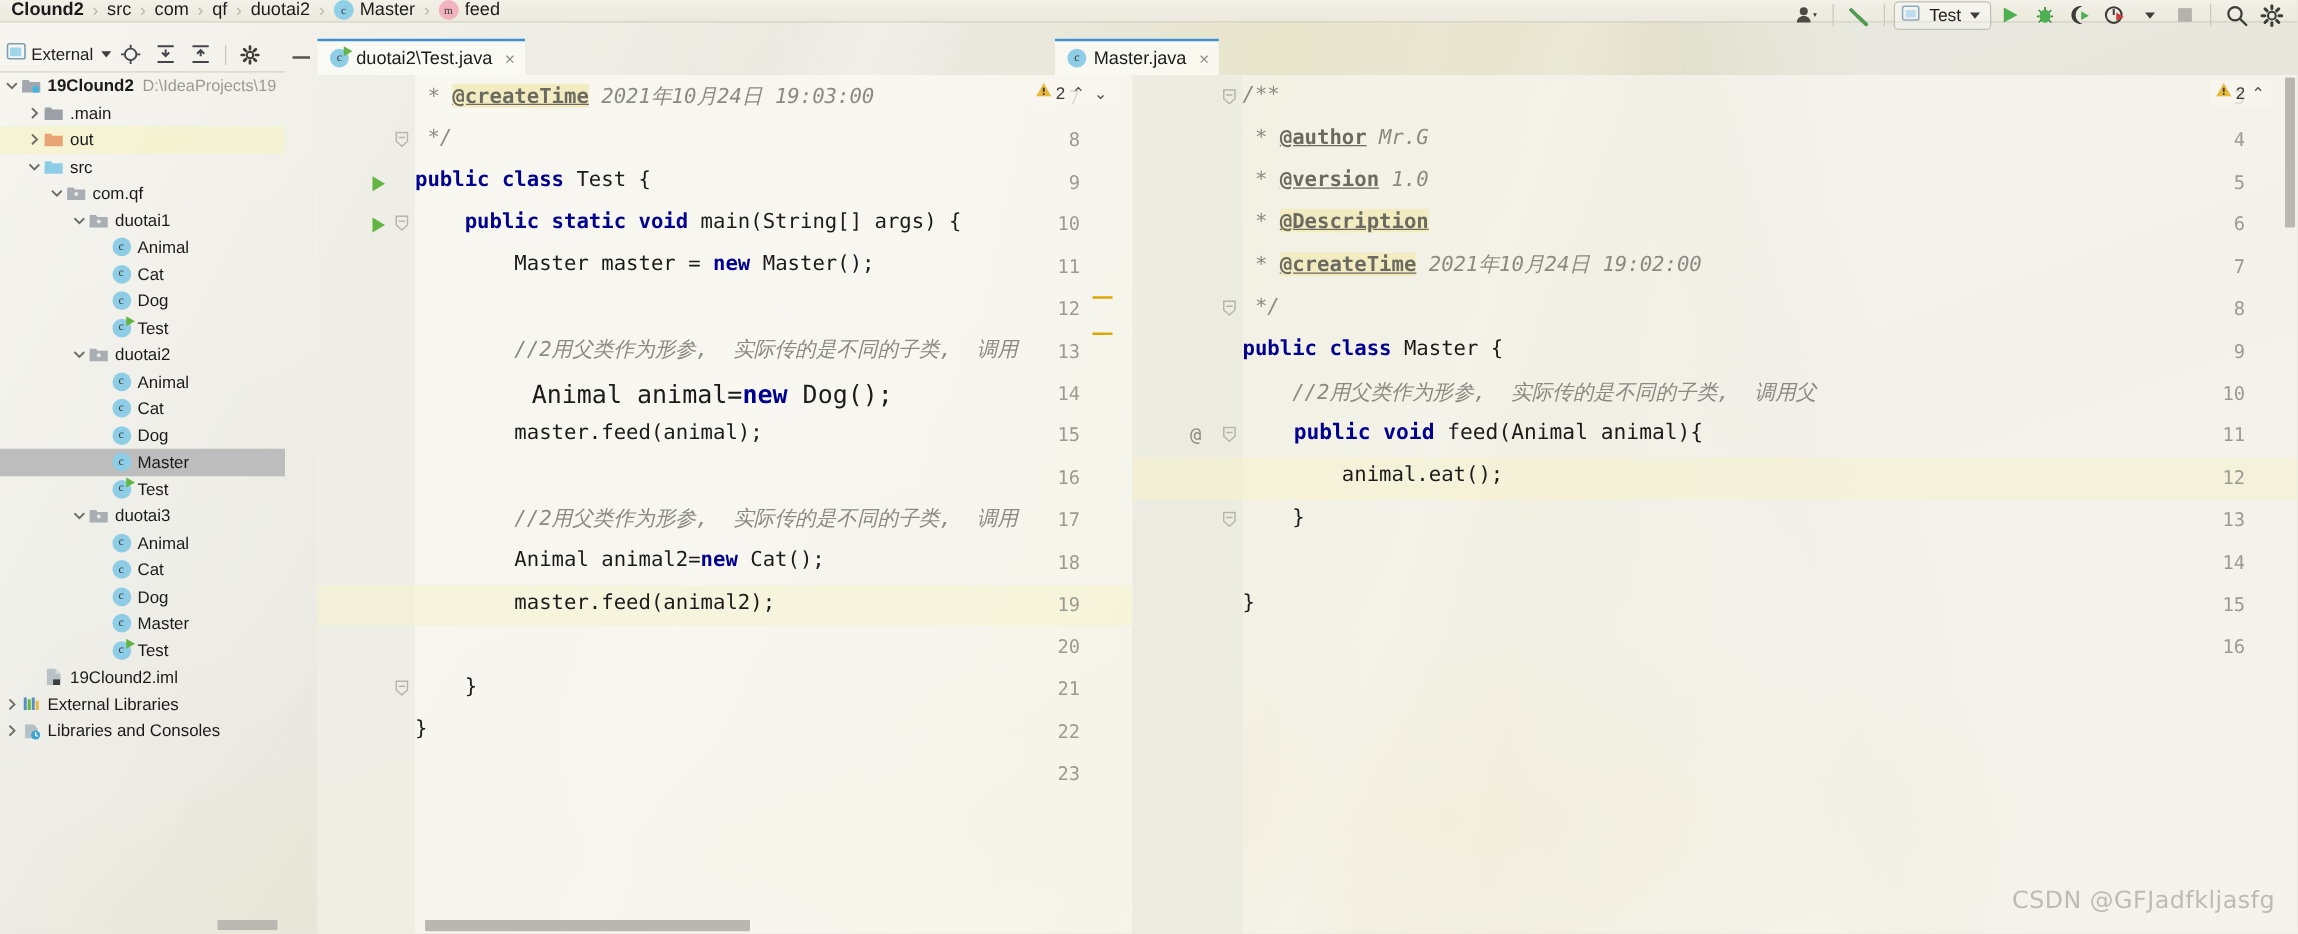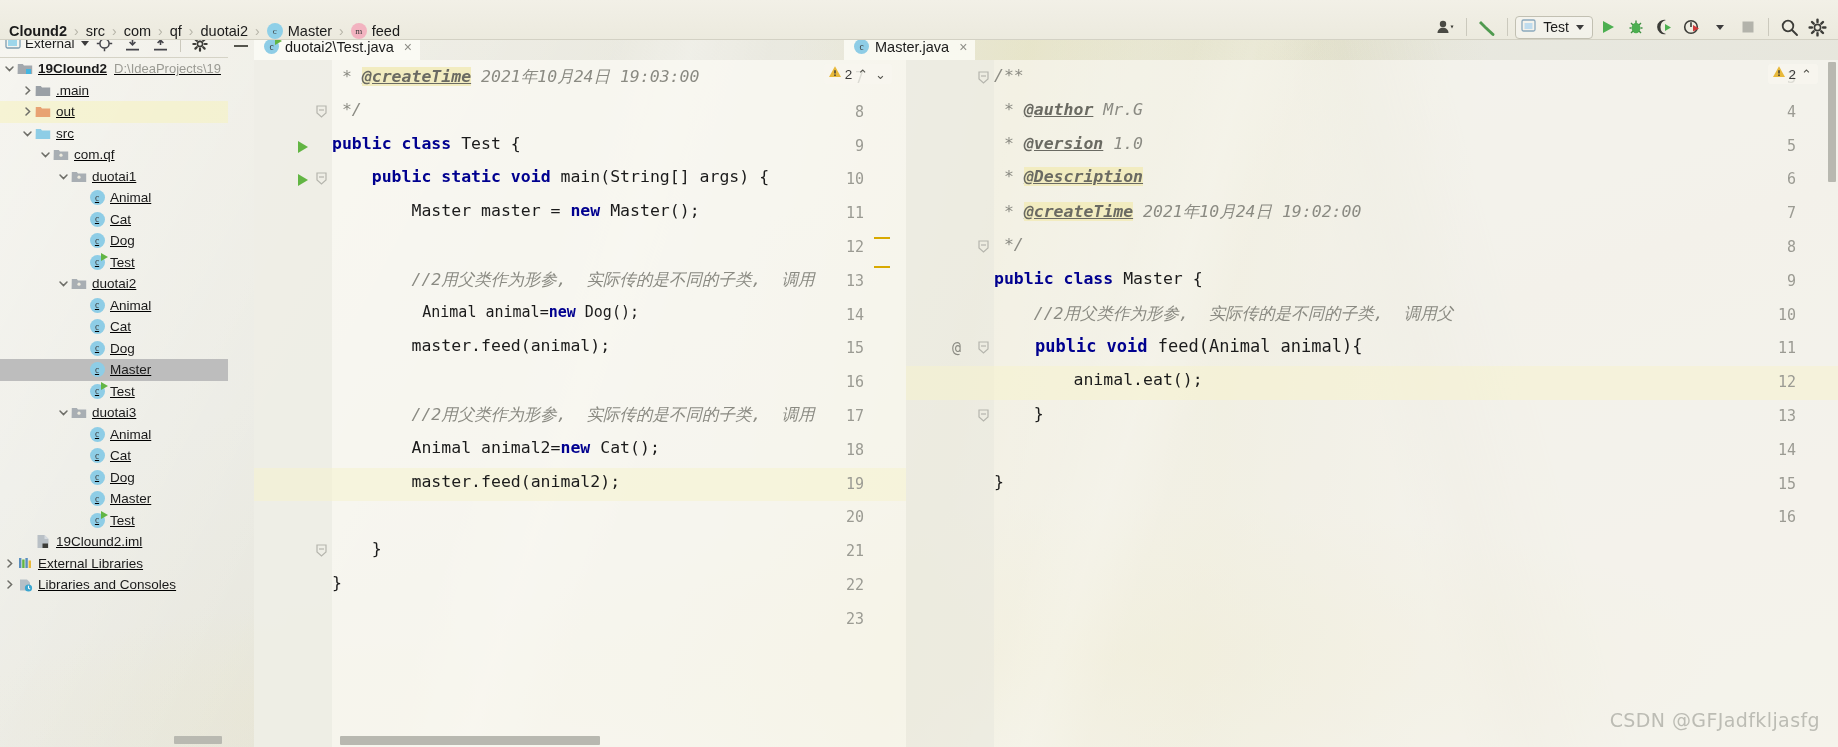--- a/index.html
+++ b/index.html
@@ -28,22 +28,22 @@
   .wall2 {
     position:absolute; inset:0; pointer-events:none; opacity:.5;
     background:
       linear-gradient(108deg, transparent 30%, rgba(255,255,255,0.5) 34%, transparent 38%),
       linear-gradient(108deg, transparent 58%, rgba(255,255,255,0.4) 61%, transparent 64%),
       linear-gradient(75deg, transparent 72%, rgba(190,185,150,0.18) 75%, transparent 80%);
   }
 
   
   .topbar {
-    position:absolute; left:0; top:0; width:1838px; height:40px;
-    display:flex; align-items:flex-end;
+    position:absolute; left:0; top:0; width:1838px; height:18px;
+    display:flex; align-items:flex-start;
     background: linear-gradient(#f2f0e7, #eceade);
     border-bottom: 1px solid #d3d1c4;
     z-index: 30;
   }
   .crumbs { display:flex; align-items:center; padding-left:6px; gap:2px; flex:0 0 auto;}
   .crumb { display:flex; align-items:center; gap:5px; font-size:14.5px; color:#1b1b1b; padding:0 3px;}
   .crumb.root { font-weight:bold; }
   .sep { color:#b6b4a8; font-size:14px; padding:0 2px; }
   .cicon { width:16px;height:16px;border-radius:50%;display:inline-flex;align-items:center;justify-content:center;
            font-size:9px;color:#3b3b3b;font-family:"Liberation Serif",serif; }
@@ -60,21 +60,21 @@
   .caret { width:0;height:0;border-left:4.5px solid transparent;border-right:4.5px solid transparent;border-top:5px solid #3c3c3c; }
 
   
   .projpanel { position:absolute; left:0; top:30px; width:228px; height:717px; z-index:20; }
   .projhead { display:flex; align-items:center; height:28px; padding-left:5px; gap:4px;
               border-bottom:1px solid #d5d3c6; }
   .projhead .title { font-size:13.5px; color:#1c1c1c; margin-right:2px; }
   .phbtn { width:24px;height:22px;display:inline-flex;align-items:center;justify-content:center; }
   .phdiv { width:1px;height:16px;background:#cbc9bd;margin:0 3px; }
 
-  .tree { position:absolute; top:28px; left:0; right:0; bottom:14px; overflow:hidden; font-size:13.5px;text-decoration:underline; }
+  .tree { position:absolute; top:28px; left:0; right:0; bottom:14px; overflow:hidden; font-size:13.5px; }
   .row { display:flex; align-items:center; height:21.5px; white-space:nowrap; padding-right:4px; }
   .row.sel { background:#bdbdbd; }
   .row.hl { background:rgba(245,243,190,0.55); }
   .arrow { width:13px; height:13px; display:inline-flex; align-items:center; justify-content:center;
            margin-right:1px; flex:0 0 13px; }
   .arrow svg { display:block; }
   .lbl { color:#1a1a1a; }
   .path { color:#9a9a93; font-size:13px; margin-left:7px; }
   .icn { width:16px;height:16px;margin-right:5px;flex:0 0 16px;display:inline-flex;align-items:center;justify-content:center; }
   .classicon { width:15px;height:15px;border-radius:50%;background:#8ecde6;color:#3a3a3a;
@@ -103,21 +103,21 @@
             background:rgba(232,231,222,0.55); }
   .gutter.g2 { width:88px; }
   .codearea { position:absolute; top:0; bottom:0; left:0; right:0;
               font-family:"DejaVu Sans Mono", monospace; font-size:16.5px; }
   .ln { position:absolute; right:0; width:78px; text-align:right; padding-right:42px;
         color:#9b9b93; font-family:"DejaVu Sans Mono", monospace; font-size:15px; }
   .codeline { position:absolute; left:78px; right:0; white-space:pre; color:#1b1b1b; }
   .kw { color:#00008f; font-weight:bold; }
   .cmt { color:#8a8a82; font-style:italic; }
   .jdoc { color:#8a8a82; font-style:italic; }
-  .jtag { color:#6a6a62; font-style:italic; font-weight:bold; text-decoration:underline;margin-top:36px; }
+  .jtag { color:#6a6a62; font-weight:bold; text-decoration:underline;margin-top:36px; }
   .tagmark { background:#f2ecc0; }
   .caretline { position:absolute; left:0; right:0; height:27px; background:rgba(246,242,205,0.55); }
 
   .runarrow { position:absolute; width:0;height:0;
     border-left:10px solid #62b543; border-top:6px solid transparent; border-bottom:6px solid transparent; }
   .fold { position:absolute; width:11px; height:13px; }
   .fold svg { display:block; }
   .atmark { position:absolute; color:#8a8a82; font-size:15px; font-family:"DejaVu Sans Mono",monospace; }
 
   .warnbox { position:absolute; display:flex; align-items:center; gap:3px;
@@ -598,21 +598,21 @@
             </svg>
           </div>
           <div class="codeline" style="left: 78px; top: 107.4px; font-size: 16.5px;"><span>    </span><span class="kw">public static void</span><span> main(String[] args) {</span></div>
           <div class="ln" style="top: 144.2px; width: 78px;">11</div>
           <div class="codeline" style="left: 78px; top: 141.2px; font-size: 16.5px;"><span>        Master master = </span><span class="kw">new</span><span> Master();</span></div>
           <div class="ln" style="top: 178px; width: 78px;">12</div>
           <div class="codeline" style="left: 78px; top: 175px; font-size: 16.5px;"></div>
           <div class="ln" style="top: 211.8px; width: 78px;">13</div>
           <div class="codeline" style="left: 78px; top: 208.8px; font-size: 16.5px;"><span class="cmt">        //2用父类作为形参,  实际传的是不同的子类,  调用</span></div>
           <div class="ln" style="top: 245.6px; width: 78px;">14</div>
-          <div class="codeline" style="left: 96px; top: 242.6px; font-size: 15px;"><span>        Animal animal=</span><span class="kw">new</span><span> Dog();</span></div>
+          <div class="codeline" style="left: 75px; top: 242.6px; font-size: 20px;"><span>        Animal animal=</span><span class="kw">new</span><span> Dog();</span></div>
           <div class="ln" style="top: 279.4px; width: 78px;">15</div>
           <div class="codeline" style="left: 78px; top: 276.4px; font-size: 16.5px;"><span>        master.feed(animal);</span></div>
           <div class="ln" style="top: 313.2px; width: 78px;">16</div>
           <div class="codeline" style="left: 78px; top: 310.2px; font-size: 16.5px;"></div>
           <div class="ln" style="top: 347px; width: 78px;">17</div>
           <div class="codeline" style="left: 78px; top: 344px; font-size: 16.5px;"><span class="cmt">        //2用父类作为形参,  实际传的是不同的子类,  调用</span></div>
           <div class="ln" style="top: 380.8px; width: 78px;">18</div>
           <div class="codeline" style="left: 78px; top: 377.8px; font-size: 16.5px;"><span>        Animal animal2=</span><span class="kw">new</span><span> Cat();</span></div>
           <div class="caretline" style="top: 407.6px; height: 33.8px;"></div>
           <div class="ln" style="top: 414.6px; width: 78px;">19</div>

